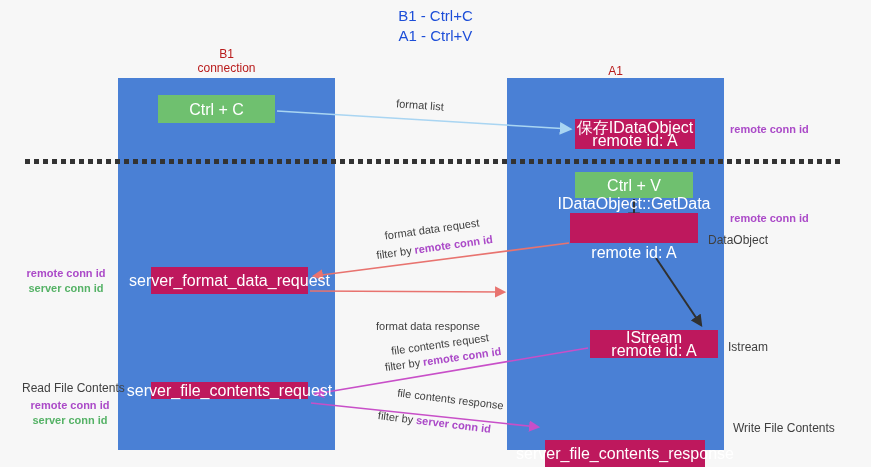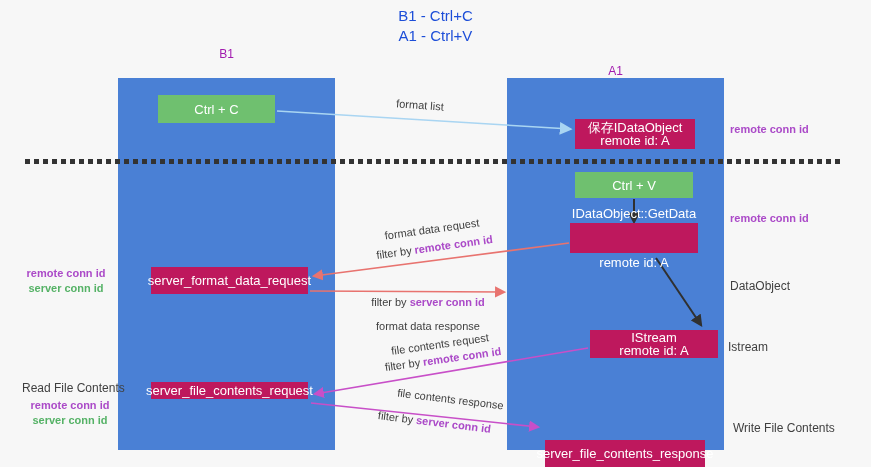--- a/index.html
+++ b/index.html
@@ -1,23 +1,23 @@
 <!DOCTYPE html>
 <html><head>
 <meta charset="utf-8">
 <style>
   html,body{margin:0;padding:0;background:#f7f7f7;}
   .canvas{position:relative;width:871px;height:467px;background:#f7f7f7;overflow:hidden;
           font-family:"Liberation Sans",sans-serif;color:#3c3c3c;}
   .abs{position:absolute;}
   .title{left:0;top:6px;width:871px;text-align:center;font-size:15px;line-height:20px;color:#1d4ed8;}
   .lane{background:#4a80d5;}
-  .lane-header{text-align:center;font-size:12px;line-height:14px;color:#a21caf;}
+  .lane-header{text-align:center;font-size:12px;line-height:14px;color:#b91c1c;}
   .node{display:flex;flex-direction:column;align-items:center;justify-content:center;
-        color:#fff;text-align:center;font-size:13px;line-height:13px;}
+        color:#fff;text-align:center;font-size:16px;line-height:13px;}
   .node.green{background:#6fc06f;}
   .node.orange{background:#be185d;}
   .node .l1,.node .l2{white-space:nowrap;}
   .dashline{background:repeating-linear-gradient(to right,#333333 0 5px,transparent 5px 9px);height:5px;z-index:6;}
   .alabel{text-align:center;font-size:11px;color:#3f3f3f;white-space:nowrap;z-index:5;}
   .alabel .sep{display:inline-block;width:3px;}
   .rotneg{transform:rotate(-8deg);}
   .rotpos{transform:rotate(7deg);}
   .rotsm{transform:rotate(4deg);}
   .purple{color:#ab4ac8;font-weight:bold;}
@@ -31,20 +31,21 @@
 
 <div class="canvas">
 
   <div class="abs title">
     <div>B1 - Ctrl+C</div>
     <div>A1 - Ctrl+V</div>
   </div>
 
   <div class="abs lane-header" style="left:118px;top:47px;width:217px;">
     <div>B1</div>
+    <div>connection</div>
   </div>
   <div class="abs lane-header" style="left:507px;top:64px;width:217px;">
     <div>A1</div>
     <div>remote</div>
   </div>
 
   <div class="abs lane" style="left:118px;top:78px;width:217px;height:372px;"></div>
   <div class="abs lane" style="left:507px;top:78px;width:217px;height:372px;"></div>
 
   <div class="abs dashline" style="left:25px;top:159px;width:818px;"></div>
@@ -83,21 +84,21 @@
     <span class="l1">server_file_contents_request</span>
   </div>
 
   <div class="abs node orange" style="left:575px;top:119px;width:120px;height:30px;z-index:5;">
     <span class="l1">保存IDataObject</span>
     <span class="l2">remote id: A</span>
   </div>
   <div class="abs node green" style="left:575px;top:172px;width:118px;height:26px;z-index:5;justify-content:center;">
     <span class="l1">Ctrl + V</span>
   </div>
-  <div class="abs node orange" style="left:570px;top:223px;width:128px;height:30px;z-index:5;gap:36px;">
+  <div class="abs node orange" style="left:570px;top:213px;width:128px;height:30px;z-index:5;gap:36px;">
     <span class="l1">IDataObject::GetData</span>
     <span class="l2">remote id: A</span>
   </div>
   <div class="abs node orange" style="left:590px;top:330px;width:128px;height:28px;z-index:5;">
     <span class="l1">IStream</span>
     <span class="l2">remote id: A</span>
   </div>
   <div class="abs node orange" style="left:545px;top:416px;width:160px;height:27px;z-index:5;margin-top:24px;">
     <span class="l1">server_file_contents_response</span>
   </div>
@@ -108,40 +109,37 @@
 
   <div class="abs alabel rotneg" style="left:352px;top:223px;width:160px;">
     <span>format data request</span>
   </div>
   <div class="abs alabel rotneg" style="left:352px;top:241px;width:165px;">
     <span>filter by</span><span class="sep"></span><span class="purple">remote conn id</span>
   </div>
   <div class="abs alabel" style="left:348px;top:276px;width:160px;margin-top:44px;">
     <span>format data response</span>
   </div>
-  <div class="abs alabel" style="left:348px;top:296px;width:160px;">
-    <span>filter by</span><span class="sep"></span><span class="purple">server conn id</span>
-  </div>
 
   <div class="abs alabel rotneg" style="left:360px;top:338px;width:160px;">
     <span>file contents request</span>
   </div>
   <div class="abs alabel rotneg" style="left:358px;top:353px;width:170px;">
     <span>filter by</span><span class="sep"></span><span class="purple">remote conn id</span>
   </div>
   <div class="abs alabel rotpos" style="left:368px;top:393px;width:165px;">
     <span>file contents response</span>
   </div>
   <div class="abs alabel rotpos" style="left:352px;top:416px;width:165px;">
     <span>filter by</span><span class="sep"></span><span class="purple">server conn id</span>
   </div>
 
   <div class="abs connblock purple" style="left:730px;top:122px;">remote conn id</div>
   <div class="abs connblock purple" style="left:730px;top:211px;">remote conn id</div>
-  <div class="abs sidelabel" style="left:730px;top:233px;margin-top:46px;">DataObject</div>
+  <div class="abs sidelabel" style="left:708px;top:233px;">DataObject</div>
   <div class="abs sidelabel" style="left:728px;top:340px;">Istream</div>
   <div class="abs sidelabel" style="left:733px;top:421px;">Write File Contents</div>
 
   <div class="abs connblock" style="left:24px;top:266px;width:84px;">
     <div class="purple">remote conn id</div>
     <div class="greentx">server conn id</div>
   </div>
   <div class="abs sidelabel" style="left:22px;top:381px;width:100px;text-align:right;">Read File Contents</div>
   <div class="abs connblock" style="left:26px;top:398px;width:88px;">
     <div class="purple">remote conn id</div>

